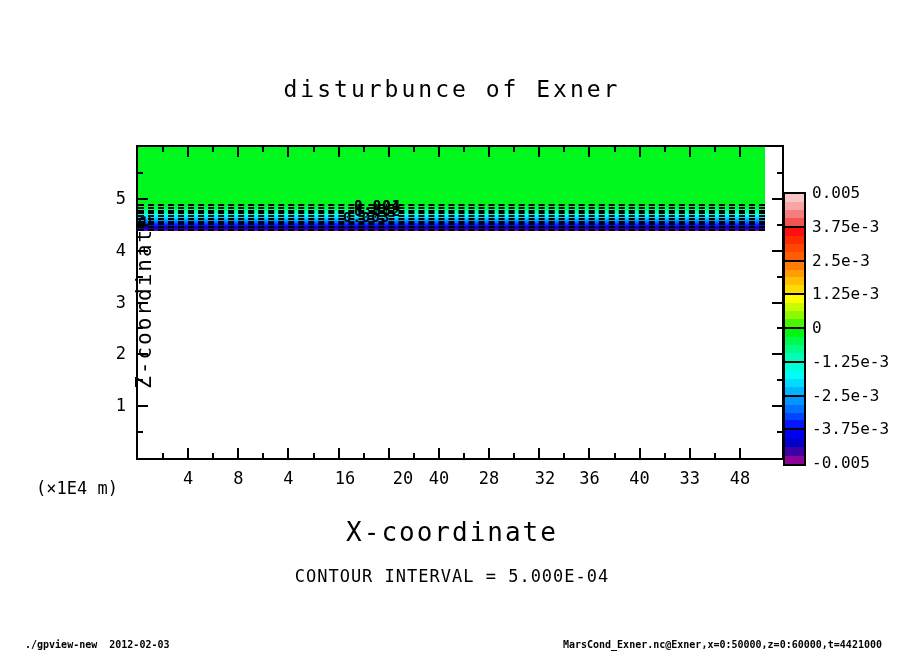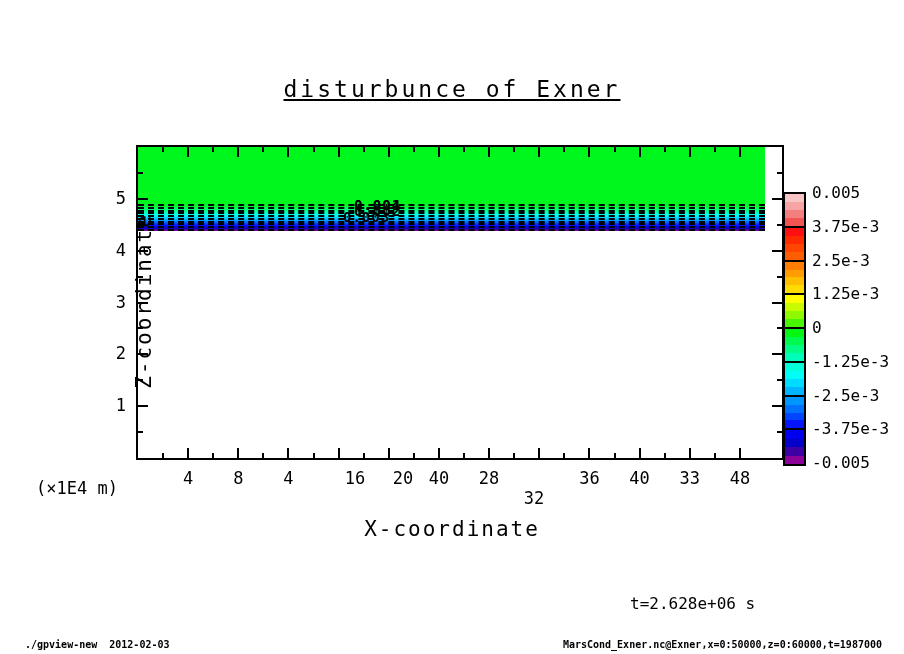--- a/index.html
+++ b/index.html
@@ -1,33 +1,33 @@
 <!DOCTYPE html>
 <html><head>
 <meta charset="utf-8">
 <style>
   html,body{margin:0;padding:0;background:#ffffff;}
   #canvas{
     position:relative;width:904px;height:654px;background:#ffffff;overflow:hidden;
     font-family:"DejaVu Sans Mono","Liberation Mono",monospace;color:#000;
   }
   .abs{position:absolute;}
-  #title{left:0;top:76px;width:904px;text-align:center;font-size:23px;letter-spacing:3px;white-space:pre;text-decoration:underline;}
+  #title{left:0;top:76px;width:904px;text-align:center;font-size:23px;letter-spacing:3px;white-space:pre;}
   #plot-box{left:136px;top:145px;width:648px;height:315px;border:2px solid #000;box-sizing:border-box;background:#ffffff;}
   #green-region{left:0;top:0;width:627px;height:58px;background:#00f71e;}
   #grad-band{left:0;top:58px;width:627px;height:26px;
     background:linear-gradient(to bottom,#00f71e 0%,#00fb66 14%,#00ffc3 30%,#00feff 42%,#00b4ff 55%,#0063ff 67%,#0713ff 78%,#0000c8 88%,#3c00a5 94%,#8c0399 100%);}
   .dash-line{left:0;width:627px;height:0;border-top:2px dashed #000;}
   .contour-label{font-size:14px;font-weight:bold;letter-spacing:1px;line-height:12px;white-space:pre;}
   .tick{background:#000;}
   .xtick-label{top:468px;width:44px;text-align:center;font-size:17px;}
   .ytick-label{width:40px;text-align:right;font-size:17px;}
   #x-unit{left:652px;top:491px;width:132px;text-align:right;font-size:17px;white-space:pre;}
   #y-unit{left:36px;top:478px;width:110px;font-size:17px;white-space:pre;}
-  #x-axis-label{left:0;top:517px;width:904px;text-align:center;font-size:21px;letter-spacing:2px;}
+  #x-axis-label{left:0;top:517px;width:904px;text-align:center;font-size:26px;letter-spacing:2px;}
   #y-axis-label{left:33px;top:290px;width:220px;text-align:center;font-size:21px;letter-spacing:2px;
     transform:rotate(-90deg);transform-origin:110px 11px;}
   #contour-interval{left:0;top:566px;width:904px;text-align:center;font-size:17px;letter-spacing:1px;white-space:pre;}
   #time-label{left:630px;top:594px;font-size:16px;white-space:pre;}
   #footer-left{left:25px;top:639px;font-size:10px;font-weight:bold;white-space:pre;}
   #footer-right{right:22px;top:639px;font-size:10px;font-weight:bold;white-space:pre;}
   #colorbar{left:783px;top:192px;width:19px;height:270px;border:2px solid #000;box-sizing:content-box;}
   .cb-seg{width:19px;box-sizing:border-box;}
   .cb-label{left:812px;width:110px;font-size:16px;white-space:pre;}
 </style>
@@ -130,44 +130,44 @@
         <div class="contour-label abs" style="left: 216px; top: 58px;">0.002</div>
         <div class="contour-label abs" style="left: 205px; top: 64px;">0.003</div>
         <div class="contour-label abs" style="left: 216px; top: 52px;">0.004</div>
       </div>
   </div>
 
   <div id="xtick-labels">
       <div class="xtick-label abs" style="left: 166.16px;">4</div>
       <div class="xtick-label abs" style="left: 216.32px;">8</div>
       <div class="xtick-label abs" style="left: 266.48px;">4</div>
-      <div class="xtick-label abs" style="left: 333px;">16</div>
+      <div class="xtick-label abs" style="left: 323px;">16</div>
       <div class="xtick-label abs" style="left: 381px;">20</div>
       <div class="xtick-label abs" style="left: 416.96px;">40</div>
       <div class="xtick-label abs" style="left: 467.12px;">28</div>
-      <div class="xtick-label abs" style="left: 512px; margin-top: 20px;">32</div>
+      <div class="xtick-label abs" style="left: 523px;">32</div>
       <div class="xtick-label abs" style="left: 567.44px;">36</div>
       <div class="xtick-label abs" style="left: 617.6px;">40</div>
       <div class="xtick-label abs" style="left: 667.76px;">33</div>
       <div class="xtick-label abs" style="left: 717.92px;">48</div>
     </div>
   <div id="ytick-labels">
       <div class="ytick-label abs" style="left: 86px; top: 395.167px;">1</div>
       <div class="ytick-label abs" style="left: 86px; top: 343.333px;">2</div>
       <div class="ytick-label abs" style="left: 86px; top: 291.5px;">3</div>
       <div class="ytick-label abs" style="left: 86px; top: 239.667px;">4</div>
       <div class="ytick-label abs" style="left: 86px; top: 187.833px;">5</div>
     </div>
 
   <div id="y-unit" class="abs">(×1E4 m)</div>
 
   <div id="x-axis-label" class="abs">X-coordinate</div>
   <div id="y-axis-label" class="abs">Z-coordinate</div>
 
-  <div id="time-label" class="abs">t=2.628e+06 s</div>
+  <div id="contour-interval" class="abs">CONTOUR INTERVAL = 5.000E-04</div>
 
   <div id="colorbar" class="abs">
       <div class="cb-seg" style="height: 33.75px; background: linear-gradient(rgb(249, 196, 196) 0%, rgb(249, 196, 196) 25%, rgb(246, 164, 164) 25%, rgb(246, 164, 164) 50%, rgb(244, 125, 125) 50%, rgb(244, 125, 125) 75%, rgb(242, 83, 83) 75%, rgb(242, 83, 83) 100%); border-bottom: 2px solid rgb(0, 0, 0);"></div>
       <div class="cb-seg" style="height: 33.75px; background: linear-gradient(rgb(255, 15, 15) 0%, rgb(255, 15, 15) 25%, rgb(255, 42, 0) 25%, rgb(255, 42, 0) 50%, rgb(255, 69, 0) 50%, rgb(255, 69, 0) 75%, rgb(255, 94, 0) 75%, rgb(255, 94, 0) 100%); border-bottom: 2px solid rgb(0, 0, 0);"></div>
       <div class="cb-seg" style="height: 33.75px; background: linear-gradient(rgb(255, 125, 0) 0%, rgb(255, 125, 0) 25%, rgb(255, 156, 0) 25%, rgb(255, 156, 0) 50%, rgb(255, 190, 0) 50%, rgb(255, 190, 0) 75%, rgb(255, 220, 0) 75%, rgb(255, 220, 0) 100%); border-bottom: 2px solid rgb(0, 0, 0);"></div>
       <div class="cb-seg" style="height: 33.75px; background: linear-gradient(rgb(253, 253, 0) 0%, rgb(253, 253, 0) 25%, rgb(200, 251, 0) 25%, rgb(200, 251, 0) 50%, rgb(142, 249, 0) 50%, rgb(142, 249, 0) 75%, rgb(71, 246, 0) 75%, rgb(71, 246, 0) 100%); border-bottom: 2px solid rgb(0, 0, 0);"></div>
       <div class="cb-seg" style="height: 33.75px; background: linear-gradient(rgb(0, 247, 16) 0%, rgb(0, 247, 16) 25%, rgb(0, 249, 77) 25%, rgb(0, 249, 77) 50%, rgb(0, 251, 133) 50%, rgb(0, 251, 133) 75%, rgb(0, 253, 186) 75%, rgb(0, 253, 186) 100%); border-bottom: 2px solid rgb(0, 0, 0);"></div>
       <div class="cb-seg" style="height: 33.75px; background: linear-gradient(rgb(0, 255, 216) 0%, rgb(0, 255, 216) 25%, rgb(0, 254, 246) 25%, rgb(0, 254, 246) 50%, rgb(0, 220, 255) 50%, rgb(0, 220, 255) 75%, rgb(0, 180, 255) 75%, rgb(0, 180, 255) 100%); border-bottom: 2px solid rgb(0, 0, 0);"></div>
       <div class="cb-seg" style="height: 33.75px; background: linear-gradient(rgb(0, 150, 255) 0%, rgb(0, 150, 255) 25%, rgb(0, 112, 255) 25%, rgb(0, 112, 255) 50%, rgb(0, 69, 255) 50%, rgb(0, 69, 255) 75%, rgb(7, 21, 255) 75%, rgb(7, 21, 255) 100%); border-bottom: 2px solid rgb(0, 0, 0);"></div>
       <div class="cb-seg" style="height: 33.75px; background: linear-gradient(rgb(0, 0, 240) 0%, rgb(0, 0, 240) 25%, rgb(0, 0, 200) 25%, rgb(0, 0, 200) 50%, rgb(60, 0, 165) 50%, rgb(60, 0, 165) 75%, rgb(140, 3, 153) 75%, rgb(140, 3, 153) 100%);"></div>
@@ -178,15 +178,15 @@
       <div class="cb-label abs" style="top: 250.5px;">2.5e-3</div>
       <div class="cb-label abs" style="top: 284.25px;">1.25e-3</div>
       <div class="cb-label abs" style="top: 318px;">0</div>
       <div class="cb-label abs" style="top: 351.75px;">-1.25e-3</div>
       <div class="cb-label abs" style="top: 385.5px;">-2.5e-3</div>
       <div class="cb-label abs" style="top: 419.25px;">-3.75e-3</div>
       <div class="cb-label abs" style="top: 453px;">-0.005</div>
     </div>
 
   <div id="footer-left" class="abs">./gpview-new  2012-02-03</div>
-  <div id="footer-right" class="abs">MarsCond_Exner.nc@Exner,x=0:50000,z=0:60000,t=1987000</div>
+  <div id="footer-right" class="abs">MarsCond_Exner.nc@Exner,x=0:50000,z=0:60000,t=4421000</div>
 
 </div>
 
 </body></html>

